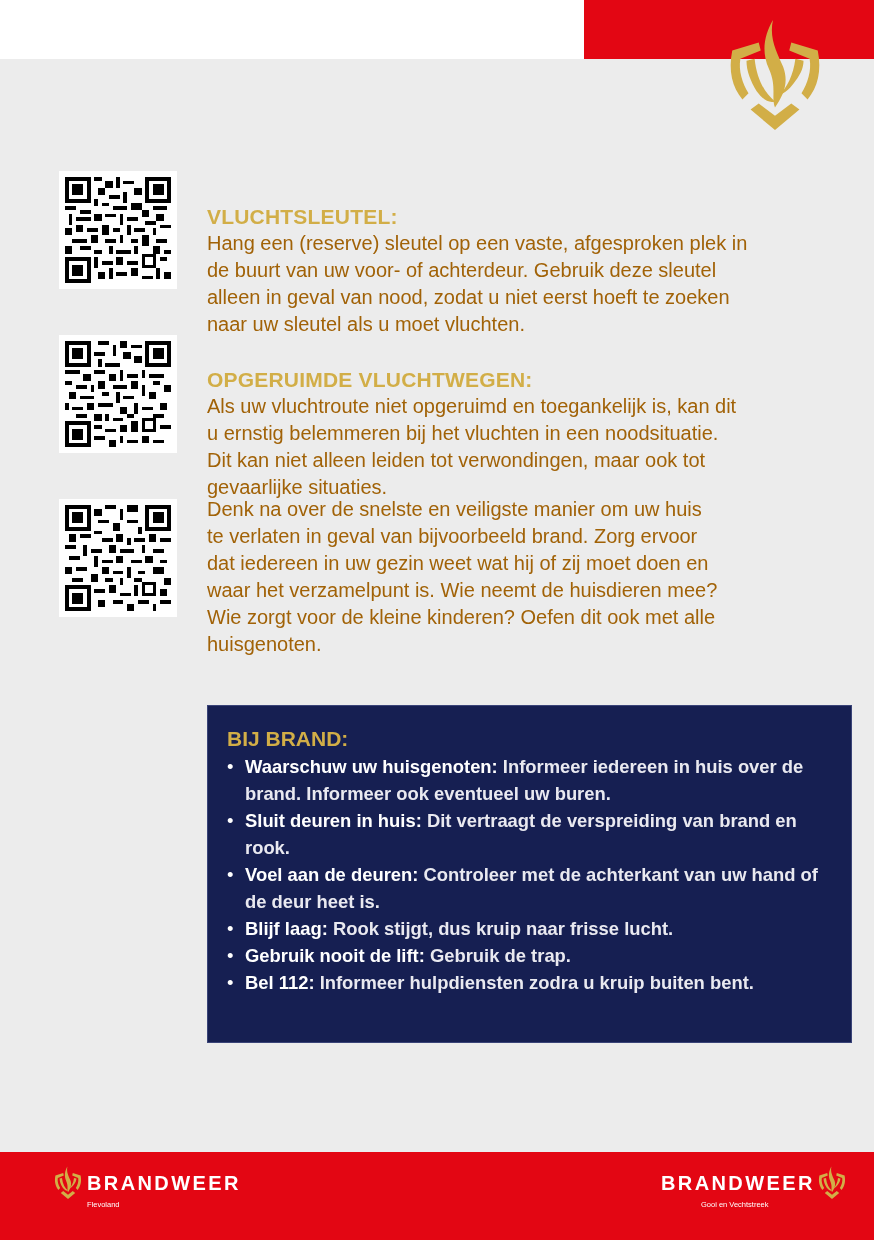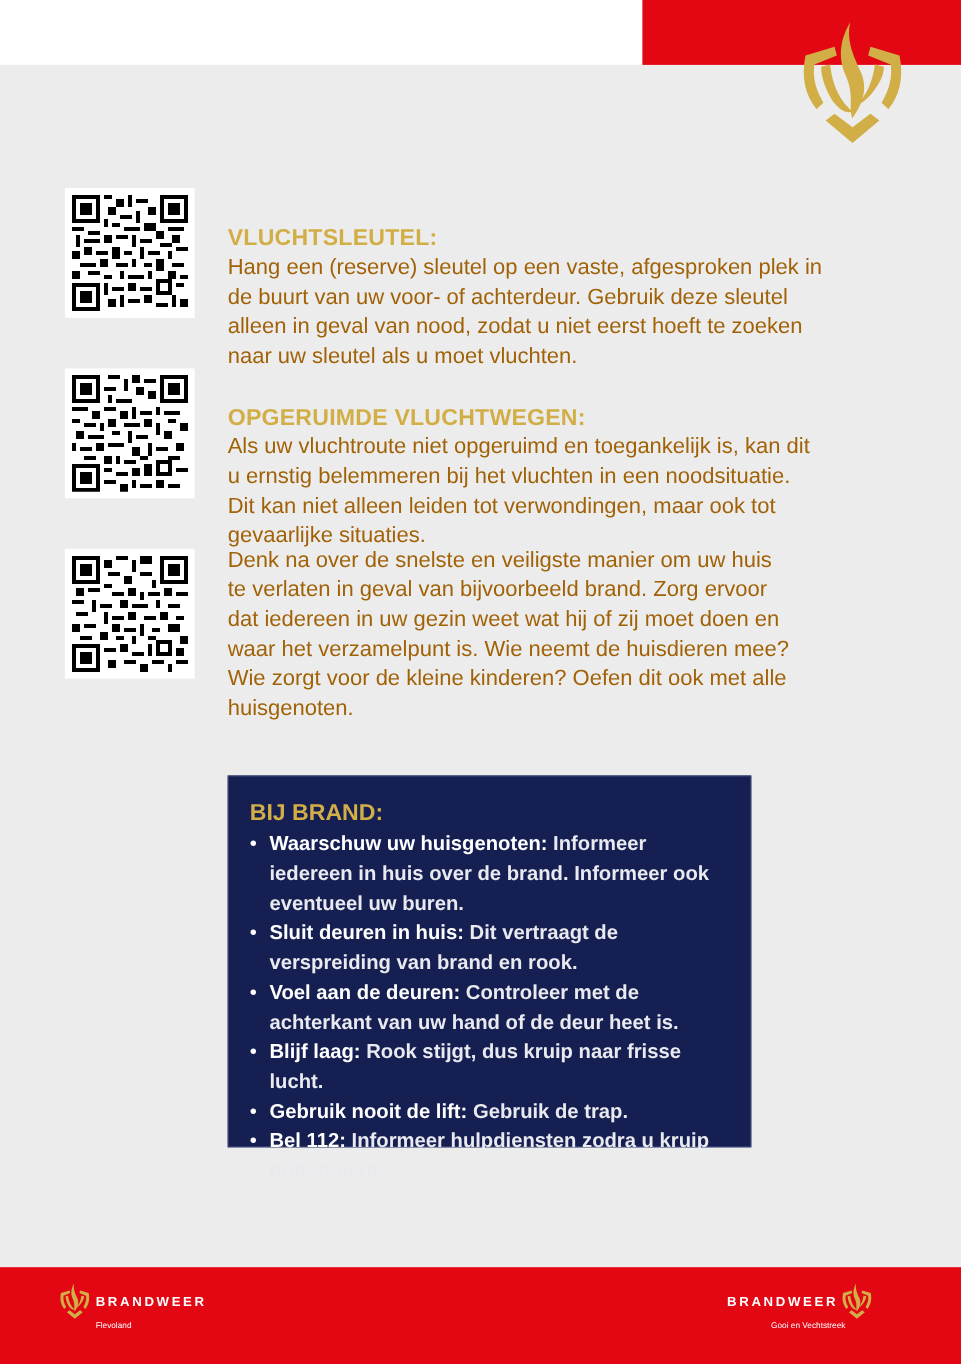--- a/index.html
+++ b/index.html
@@ -6,30 +6,30 @@
   html, body { width: 874px; height: 1240px; overflow: hidden; }
   body { background: #ececec; font-family: "Liberation Sans", "DejaVu Sans", sans-serif; position: relative; }
   .top-white { position: absolute; left: 0; top: 0; width: 584px; height: 59px; background: #ffffff; }
   .top-red { position: absolute; left: 584px; top: 0; width: 290px; height: 59px; background: #e30613; }
   .main-logo { position: absolute; left: 724px; top: 20px; width: 102px; height: 112px; }
   .qr { position: absolute; left: 59px; width: 118px; height: 118px; background: #ffffff; padding: 6px; }
   .qr svg { width: 106px; height: 106px; display: block; }
   .text-block { position: absolute; left: 207px; width: 560px; }
   .heading { color: #d2ae47; font-weight: bold; font-size: 21px; line-height: 26px; letter-spacing: 0.2px; margin-top: 33px; }
   .body-text { color: #a16207; font-size: 20px; line-height: 27px; white-space: pre-line; }
-  .brand-box { position: absolute; left: 207px; top: 705px; width: 476px; height: 338px; background: #161f52; border: 1px solid #3a4478; padding: 20px 20px 0 19px; }
+  .brand-box { position: absolute; left: 207px; top: 705px; width: 645px; height: 338px; background: #161f52; border: 1px solid #3a4478; padding: 20px 20px 0 19px; }
   .brand-heading { color: #d2ae47; font-weight: bold; font-size: 21px; line-height: 26px; margin-bottom: 1px; }
   .brand-list { list-style: none; }
   .brand-list li { color: #ffffff; font-size: 18.4px; line-height: 27px; padding-left: 18px; position: relative; }
   .brand-list li .bullet { position: absolute; left: 0; top: 0; }
   .brand-list li b { font-weight: bold; text-align: center; }
   .brand-list li .desc { font-weight: bold; color: #e9e9f0; }
   .footer { position: absolute; left: 0; top: 1152px; width: 874px; height: 88px; background: #e30613; }
   .foot-logo { position: absolute; top: 14px; display: flex; align-items: center; }
-  .foot-logo .wordmark { color: #ffffff; font-weight: bold; font-size: 12px; letter-spacing: 2.4px; line-height: 18px; }
+  .foot-logo .wordmark { color: #ffffff; font-weight: bold; font-size: 20px; letter-spacing: 2.4px; line-height: 18px; }
   .foot-logo .region { position: absolute; color: #ffffff; font-weight: normal; font-size: 7.5px; top: 34px; white-space: nowrap; }
   .foot-left { left: 53px; }
   .foot-right { left: 661px; }
   .small-emblem { width: 30px; height: 34px; }
 </style>
 </head>
 <body>
 
 <div class="top-white"></div>
 <div class="top-red"></div>

